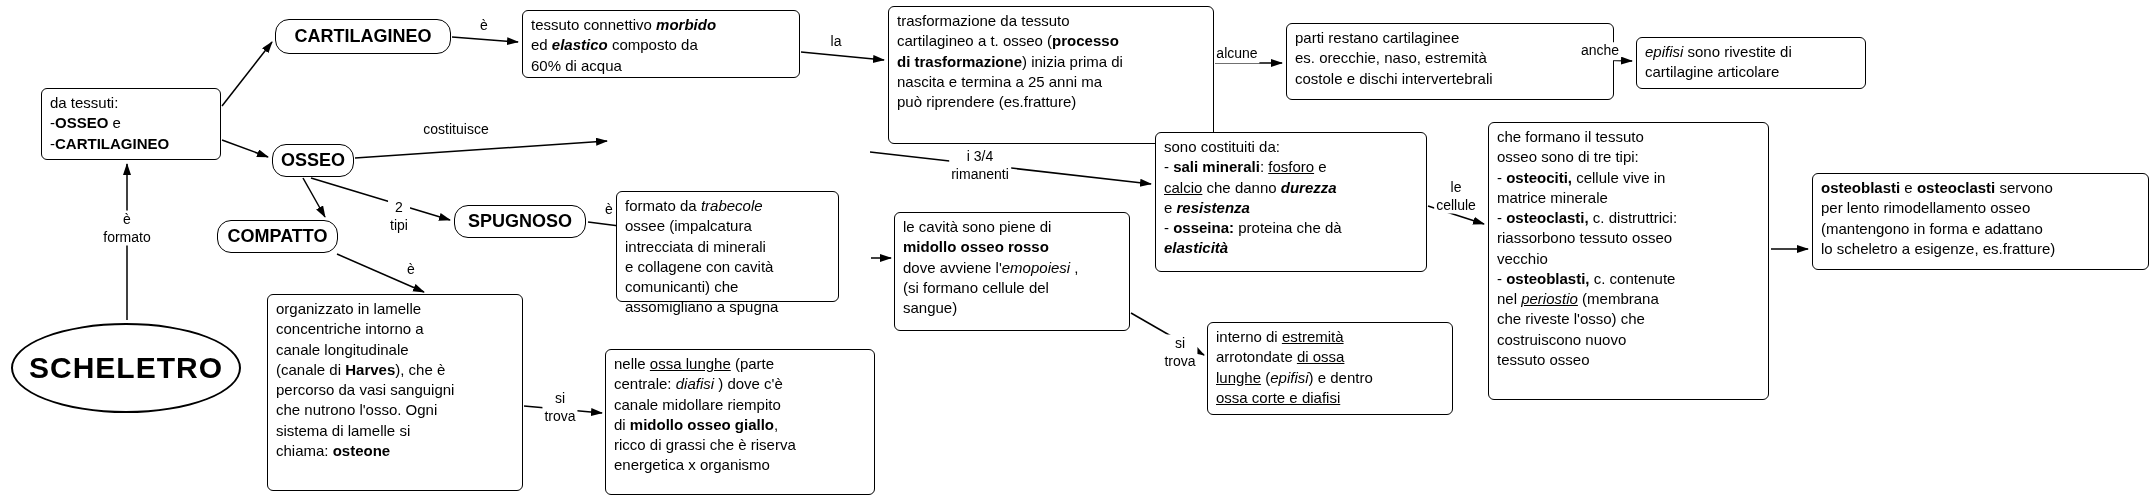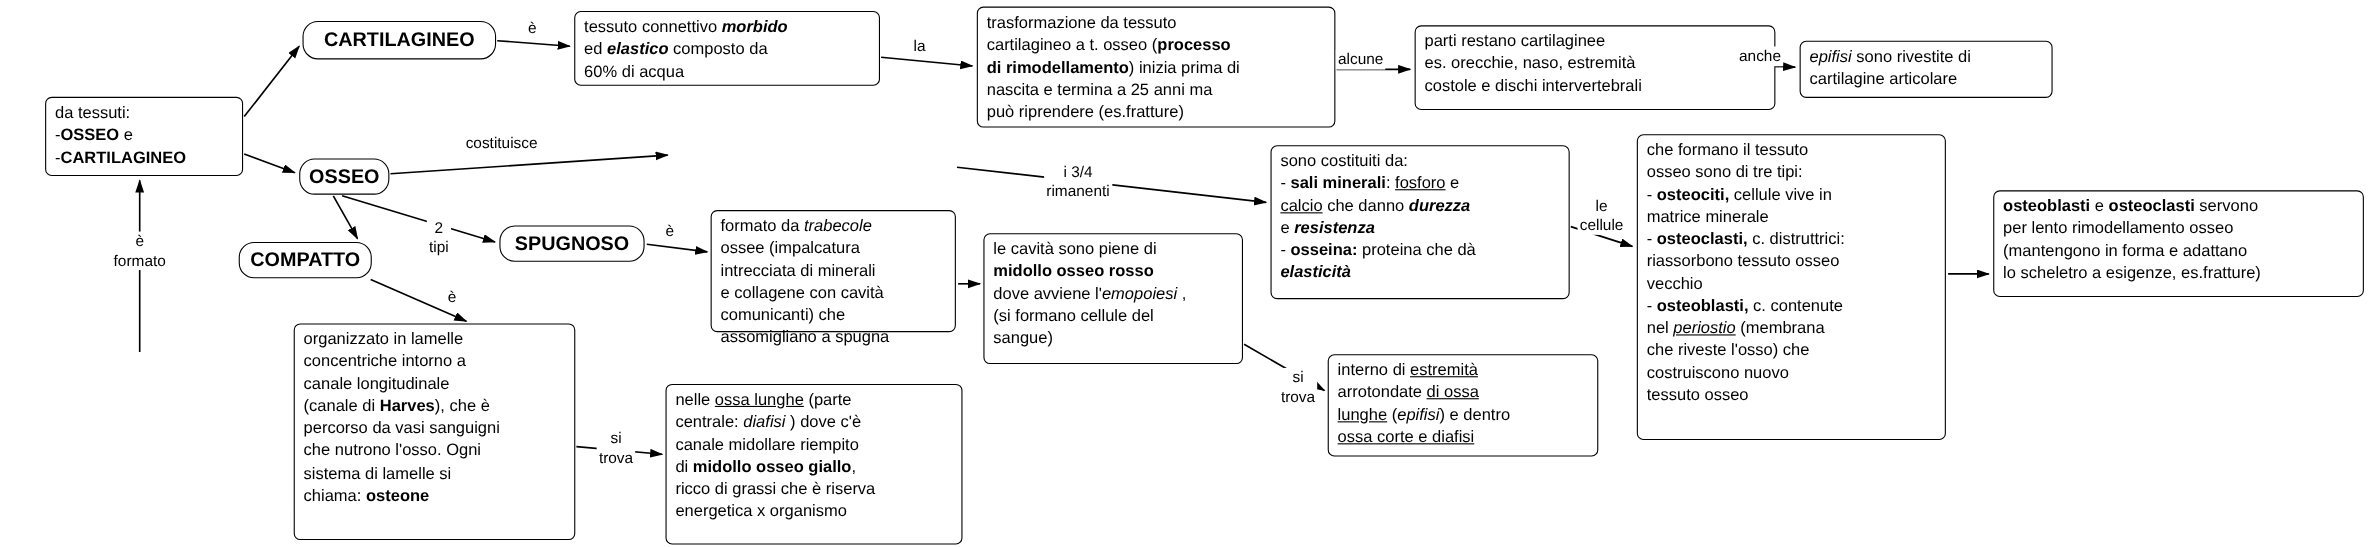--- a/index.html
+++ b/index.html
@@ -45,43 +45,46 @@
       <line x1="303" y1="178" x2="325" y2="217" marker-end="url(#arrow)"></line>
       <line x1="311" y1="178" x2="450" y2="220" marker-end="url(#arrow)"></line>
       <line x1="588" y1="222" x2="643" y2="229" marker-end="url(#arrow)"></line>
       <line x1="871" y1="258" x2="891" y2="258" marker-end="url(#arrow)"></line>
       <line x1="337" y1="254" x2="424" y2="292" marker-end="url(#arrow)"></line>
       <line x1="524" y1="406" x2="602" y2="413" marker-end="url(#arrow)"></line>
       <line x1="1131" y1="313" x2="1204" y2="355" marker-end="url(#arrow)"></line>
     </g>
   </svg>
 
+  <div class="node ellipse" style="left:11px; top:323px; width:230px; height:90px">
+    <span>SCHELETRO</span>
+  </div>
 
   <div class="node concept" style="left:275px; top:19px; width:176px; height:35px">
     <span>CARTILAGINEO</span>
   </div>
   <div class="node concept" style="left:272px; top:144px; width:82px; height:33px">
     <span>OSSEO</span>
   </div>
   <div class="node concept" style="left:217px; top:220px; width:121px; height:33px">
     <span>COMPATTO</span>
   </div>
   <div class="node concept" style="left:454px; top:205px; width:132px; height:33px">
     <span>SPUGNOSO</span>
   </div>
 
   <div class="node box" style="left:41px; top:88px; width:180px; height:72px"><span>da tessuti:</span><br><span>-</span><span class="b">OSSEO</span><span> e</span><br><span>-</span><span class="b">CARTILAGINEO</span></div>
   <div class="node box" style="left:522px; top:10px; width:278px; height:68px"><span>tessuto connettivo </span><span class="b i">morbido</span><br><span>ed </span><span class="b i">elastico</span><span>  composto da</span><br><span>60% di acqua</span></div>
-  <div class="node box" style="left:888px; top:6px; width:326px; height:110px"><span>trasformazione da tessuto</span><br><span>cartilagineo a t. osseo (</span><span class="b">processo</span><br><span class="b">di rimodellamento</span><span>) inizia prima di</span><br><span>nascita e termina a 25 anni ma</span><br><span>può riprendere (es.fratture)</span></div>
+  <div class="node box" style="left:888px; top:6px; width:326px; height:138px"><span>trasformazione da tessuto</span><br><span>cartilagineo a t. osseo (</span><span class="b">processo</span><br><span class="b">di trasformazione</span><span>) inizia prima di</span><br><span>nascita e termina a 25 anni ma</span><br><span>può riprendere (es.fratture)</span></div>
   <div class="node box" style="left:1286px; top:23px; width:328px; height:77px"><span>parti restano cartilaginee</span><br><span>es. orecchie, naso, estremità</span><br><span>costole e dischi intervertebrali</span></div>
   <div class="node box" style="left:1636px; top:37px; width:230px; height:52px"><span class="i">epifisi</span><span>  sono rivestite di</span><br><span>cartilagine articolare</span></div>
   <div class="node box" style="left:1155px; top:132px; width:272px; height:140px"><span>sono costituiti da:</span><br><span>- </span><span class="b">sali minerali</span><span>: </span><span class="u">fosforo</span><span> e</span><br><span class="u">calcio</span><span> che danno </span><span class="b i">durezza</span><br><span>e </span><span class="b i">resistenza</span><br><span>- </span><span class="b">osseina:</span><span> proteina che dà</span><br><span class="b i">elasticità</span></div>
   <div class="node box" style="left:1488px; top:122px; width:281px; height:278px"><span>che formano il tessuto</span><br><span>osseo sono di tre tipi:</span><br><span>- </span><span class="b">osteociti,</span><span> cellule vive in</span><br><span>matrice minerale</span><br><span>- </span><span class="b">osteoclasti,</span><span> c. distruttrici:</span><br><span>riassorbono tessuto osseo</span><br><span>vecchio</span><br><span>- </span><span class="b">osteoblasti,</span><span> c. contenute</span><br><span>nel </span><span class="i u">periostio</span><span>  (membrana</span><br><span>che riveste l'osso) che</span><br><span>costruiscono nuovo</span><br><span>tessuto osseo</span></div>
   <div class="node box" style="left:1812px; top:173px; width:337px; height:97px"><span class="b">osteoblasti</span><span> e </span><span class="b">osteoclasti</span><span> servono</span><br><span>per lento rimodellamento osseo</span><br><span>(mantengono in forma e adattano</span><br><span>lo scheletro a esigenze, es.fratture)</span></div>
-  <div class="node box" style="left:646px; top:191px; width:223px; height:111px"><span>formato da </span><span class="i">trabecole</span><br><span>ossee (impalcatura</span><br><span>intrecciata di minerali</span><br><span>e collagene con cavità</span><br><span>comunicanti) che</span><br><span>assomigliano a spugna</span></div>
+  <div class="node box" style="left:616px; top:191px; width:223px; height:111px"><span>formato da </span><span class="i">trabecole</span><br><span>ossee (impalcatura</span><br><span>intrecciata di minerali</span><br><span>e collagene con cavità</span><br><span>comunicanti) che</span><br><span>assomigliano a spugna</span></div>
   <div class="node box" style="left:894px; top:212px; width:236px; height:119px"><span>le cavità sono piene di</span><br><span class="b">midollo osseo rosso</span><br><span>dove avviene l'</span><span class="i">emopoiesi</span><span> ,</span><br><span>(si formano cellule del</span><br><span>sangue)</span></div>
   <div class="node box" style="left:1207px; top:322px; width:246px; height:93px"><span>interno di </span><span class="u">estremità </span><br><span>arrotondate </span><span class="u">di ossa </span><br><span class="u">lunghe</span><span> (</span><span class="i">epifisi</span><span>)  e dentro</span><br><span class="u">ossa corte e diafisi</span></div>
   <div class="node box" style="left:267px; top:294px; width:256px; height:197px"><span>organizzato in lamelle</span><br><span>concentriche intorno a</span><br><span>canale longitudinale</span><br><span>(canale di </span><span class="b">Harves</span><span>), che è</span><br><span>percorso da vasi sanguigni</span><br><span>che nutrono l'osso. Ogni</span><br><span>sistema di lamelle si</span><br><span>chiama: </span><span class="b">osteone</span></div>
   <div class="node box" style="left:605px; top:349px; width:270px; height:146px"><span>nelle </span><span class="u">ossa lunghe</span><span> (parte</span><br><span>centrale: </span><span class="i">diafisi</span><span> ) dove c'è</span><br><span>canale midollare riempito</span><br><span>di </span><span class="b">midollo osseo giallo</span><span>,</span><br><span>ricco di grassi che è riserva</span><br><span>energetica x organismo</span></div>
 
   <div class="elabel" style="left:127px; top:228px">è
 formato</div>
   <div class="elabel" style="left:484px; top:26px">è</div>
   <div class="elabel" style="left:836px; top:42px">la</div>
   <div class="elabel" style="left:1237px; top:54px">alcune</div>

